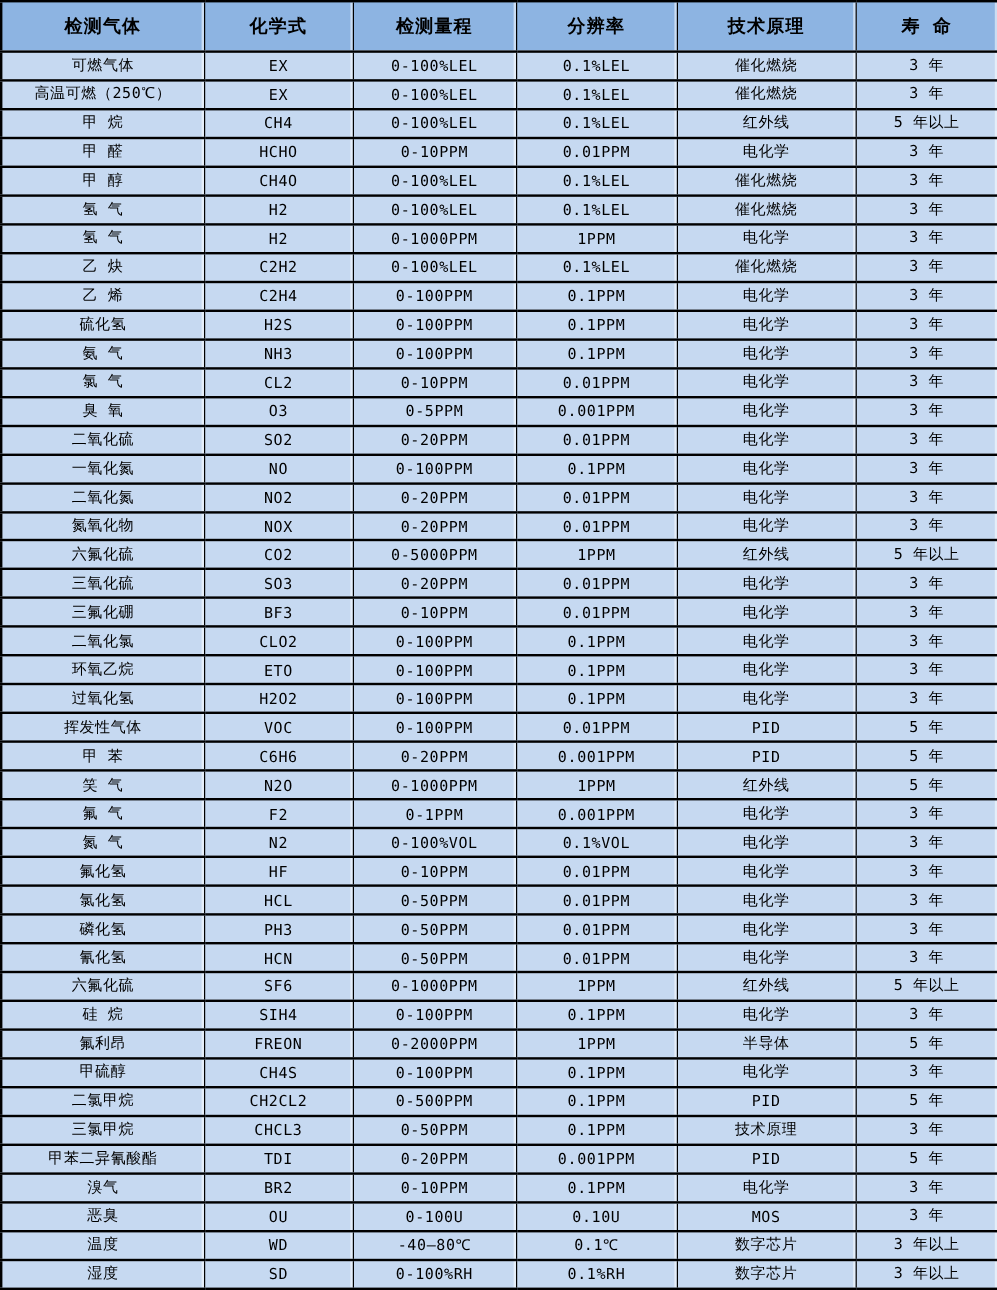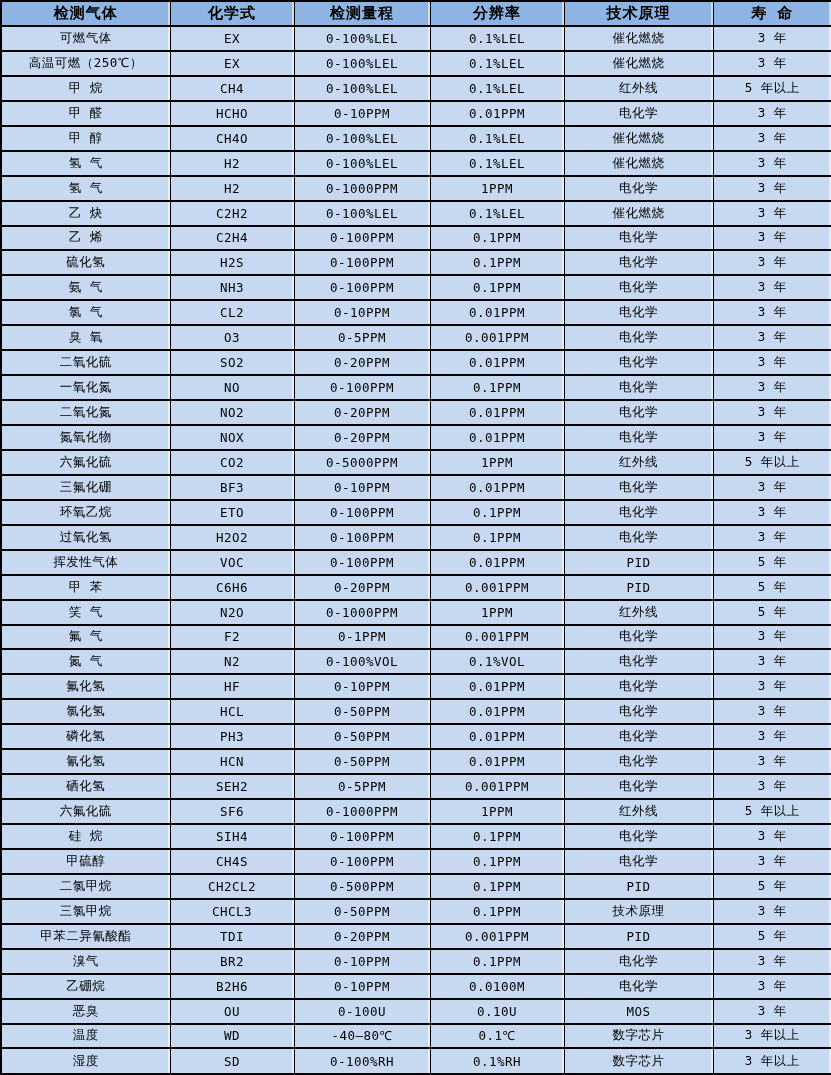--- a/index.html
+++ b/index.html
@@ -37,21 +37,21 @@
     padding: 0 2px;
     color: var(--text-color);
     overflow: hidden;
     white-space: nowrap;
   }
   table.gas-table thead th {
     background: var(--header-bg);
     font-size: 15px;
     font-weight: bold;
     letter-spacing: 1px;
-    height: 25px;
+    height: 42px;
     text-align: center;
   }
   table.gas-table tbody td {
     background: var(--row-bg);
     font-size: 12.5px;
     letter-spacing: 0.5px;
   }
 </style>
 </head>
 <body>
@@ -214,24 +214,40 @@
       </tr>
       <tr>
         <td>六氟化硫</td>
         <td>CO2</td>
         <td>0-5000PPM</td>
         <td>1PPM</td>
         <td>红外线</td>
         <td>5 年以上</td>
       </tr>
       <tr>
+        <td>三氧化硫</td>
+        <td>SO3</td>
+        <td>0-20PPM</td>
+        <td>0.01PPM</td>
+        <td>电化学</td>
+        <td>3 年</td>
+      </tr>
+      <tr>
         <td>三氟化硼</td>
         <td>BF3</td>
         <td>0-10PPM</td>
         <td>0.01PPM</td>
+        <td>电化学</td>
+        <td>3 年</td>
+      </tr>
+      <tr>
+        <td>二氧化氯</td>
+        <td>CLO2</td>
+        <td>0-100PPM</td>
+        <td>0.1PPM</td>
         <td>电化学</td>
         <td>3 年</td>
       </tr>
       <tr>
         <td>环氧乙烷</td>
         <td>ETO</td>
         <td>0-100PPM</td>
         <td>0.1PPM</td>
         <td>电化学</td>
         <td>3 年</td>
@@ -306,48 +322,48 @@
         <td>0-50PPM</td>
         <td>0.01PPM</td>
         <td>电化学</td>
         <td>3 年</td>
       </tr>
       <tr>
         <td>氰化氢</td>
         <td>HCN</td>
         <td>0-50PPM</td>
         <td>0.01PPM</td>
-        <td>电化学</td>
-        <td>3 年</td>
-      </tr>
-      <tr>
-        <td>硒化氢</td>
-        <td>SEH2</td>
-        <td>0-5PPM</td>
-        <td>0.001PPM</td>
         <td>电化学</td>
         <td>3 年</td>
       </tr>
       <tr>
         <td>六氟化硫</td>
         <td>SF6</td>
         <td>0-1000PPM</td>
         <td>1PPM</td>
         <td>红外线</td>
         <td>5 年以上</td>
       </tr>
       <tr>
         <td>硅 烷</td>
         <td>SIH4</td>
         <td>0-100PPM</td>
         <td>0.1PPM</td>
         <td>电化学</td>
         <td>3 年</td>
       </tr>
       <tr>
+        <td>氟利昂</td>
+        <td>FREON</td>
+        <td>0-2000PPM</td>
+        <td>1PPM</td>
+        <td>半导体</td>
+        <td>5 年</td>
+      </tr>
+      <tr>
         <td>甲硫醇</td>
         <td>CH4S</td>
         <td>0-100PPM</td>
         <td>0.1PPM</td>
         <td>电化学</td>
         <td>3 年</td>
       </tr>
       <tr>
         <td>二氯甲烷</td>
         <td>CH2CL2</td>
@@ -370,28 +386,20 @@
         <td>0-20PPM</td>
         <td>0.001PPM</td>
         <td>PID</td>
         <td>5 年</td>
       </tr>
       <tr>
         <td>溴气</td>
         <td>BR2</td>
         <td>0-10PPM</td>
         <td>0.1PPM</td>
-        <td>电化学</td>
-        <td>3 年</td>
-      </tr>
-      <tr>
-        <td>乙硼烷</td>
-        <td>B2H6</td>
-        <td>0-10PPM</td>
-        <td>0.0100M</td>
         <td>电化学</td>
         <td>3 年</td>
       </tr>
       <tr>
         <td>恶臭</td>
         <td>OU</td>
         <td>0-100U</td>
         <td>0.10U</td>
         <td>MOS</td>
         <td>3 年</td>

